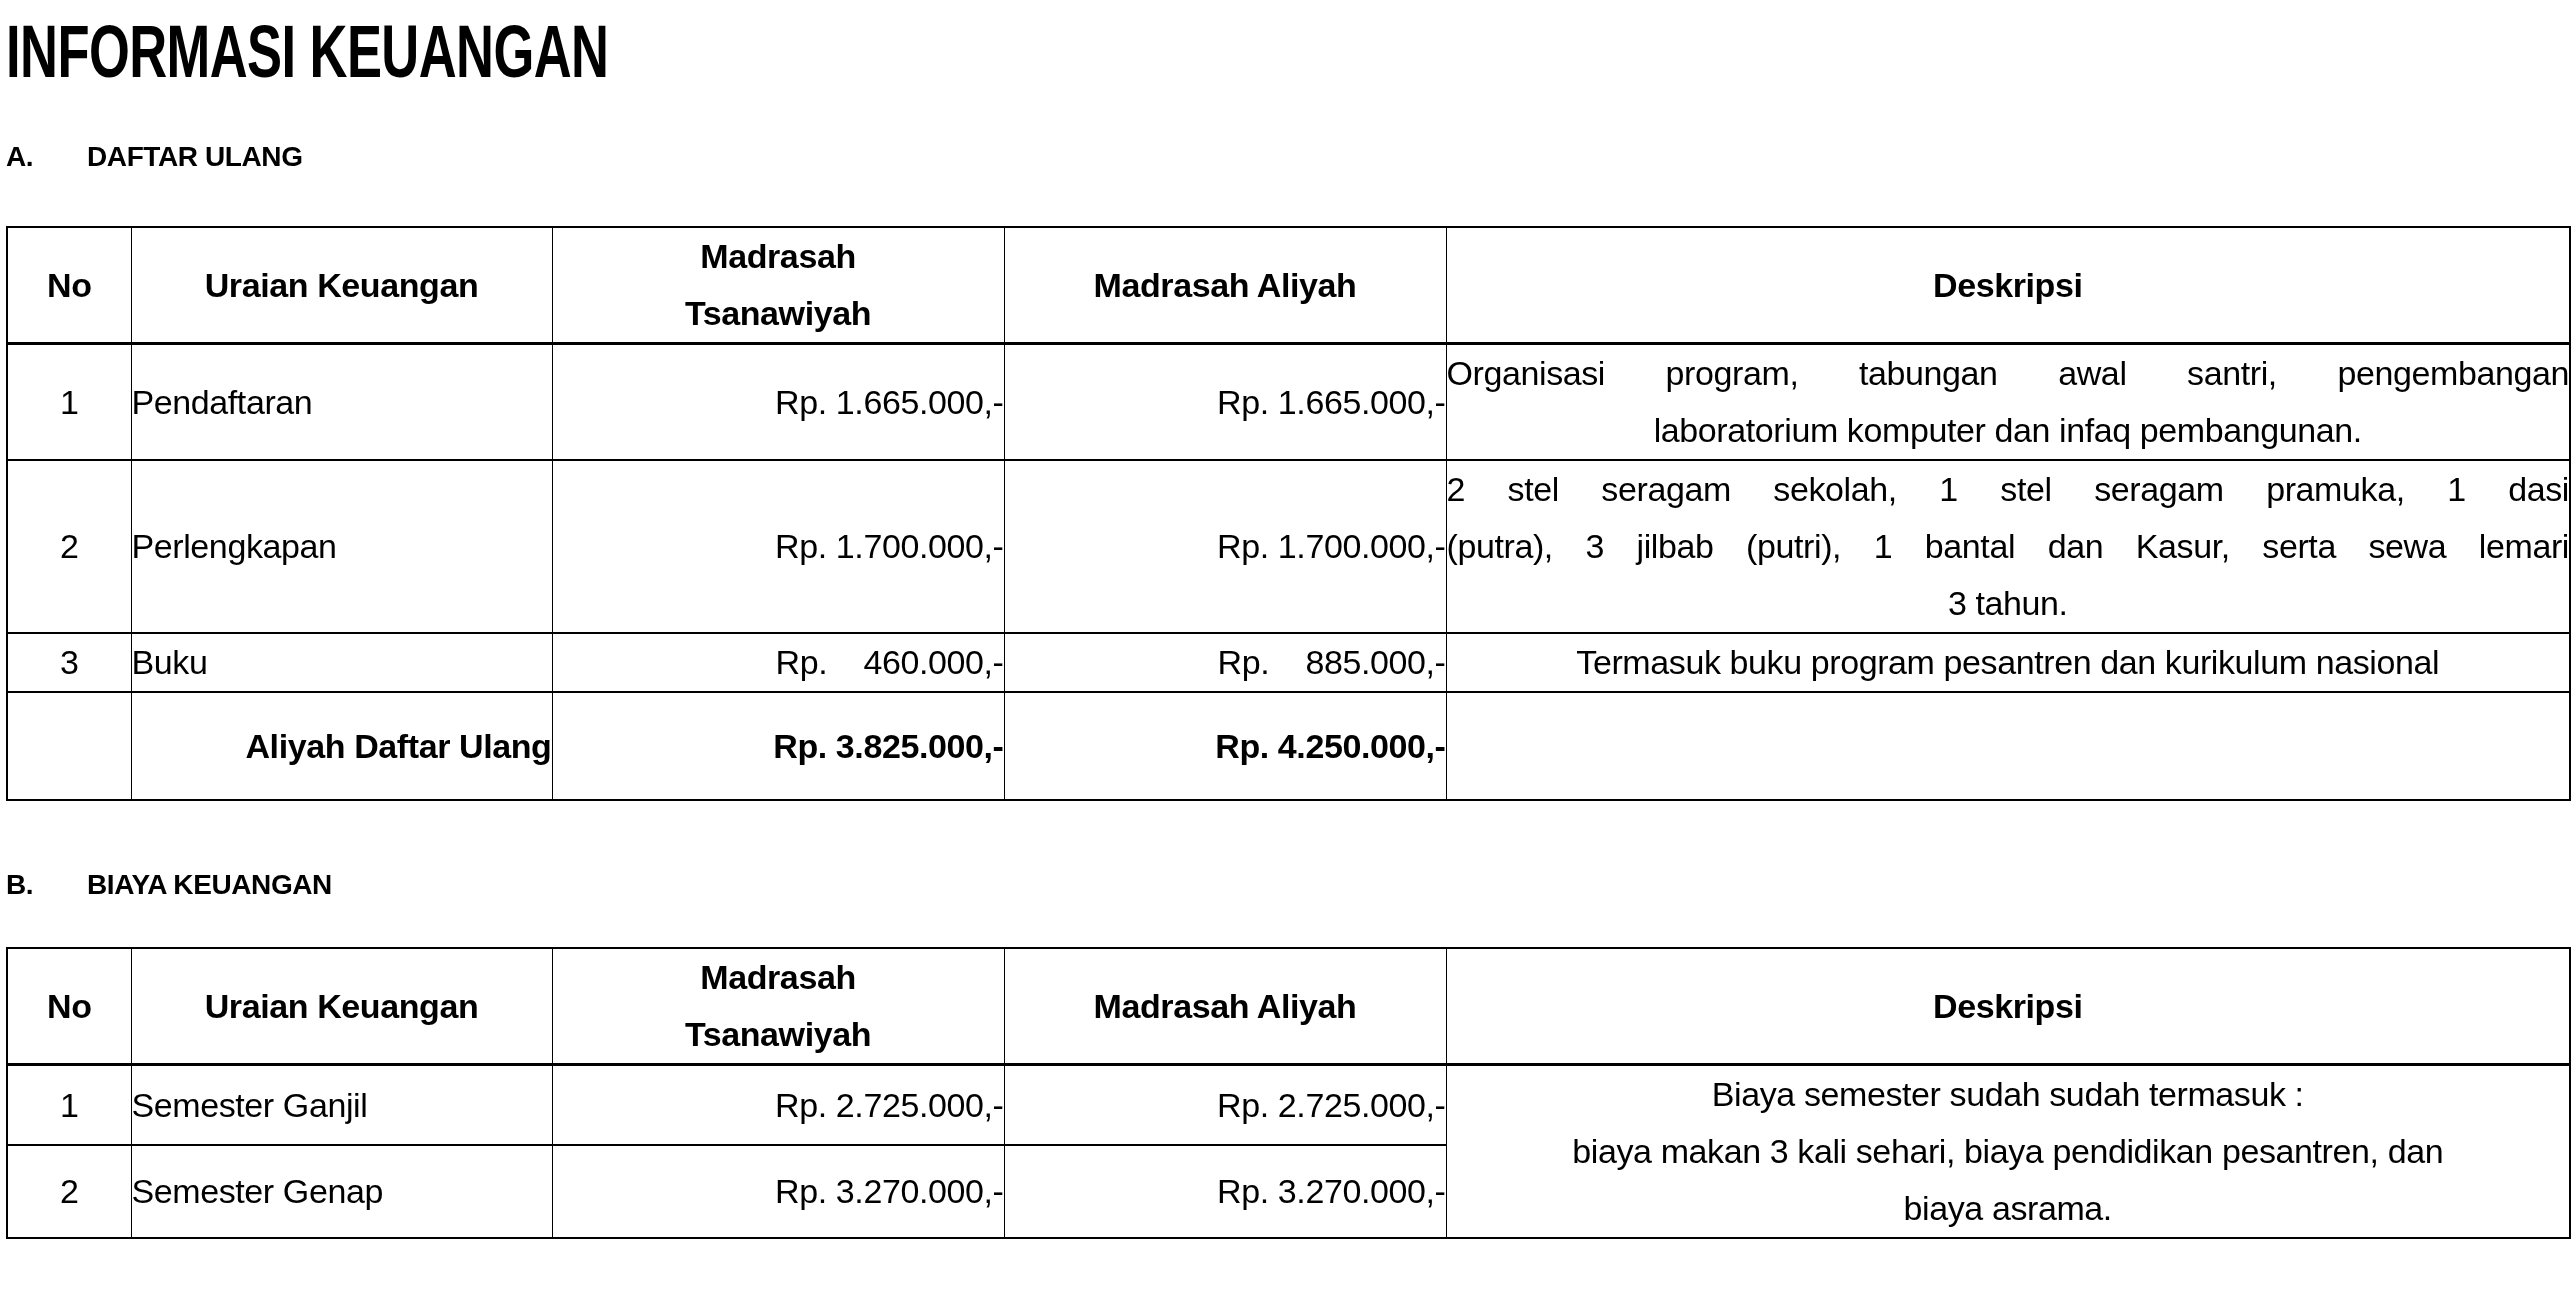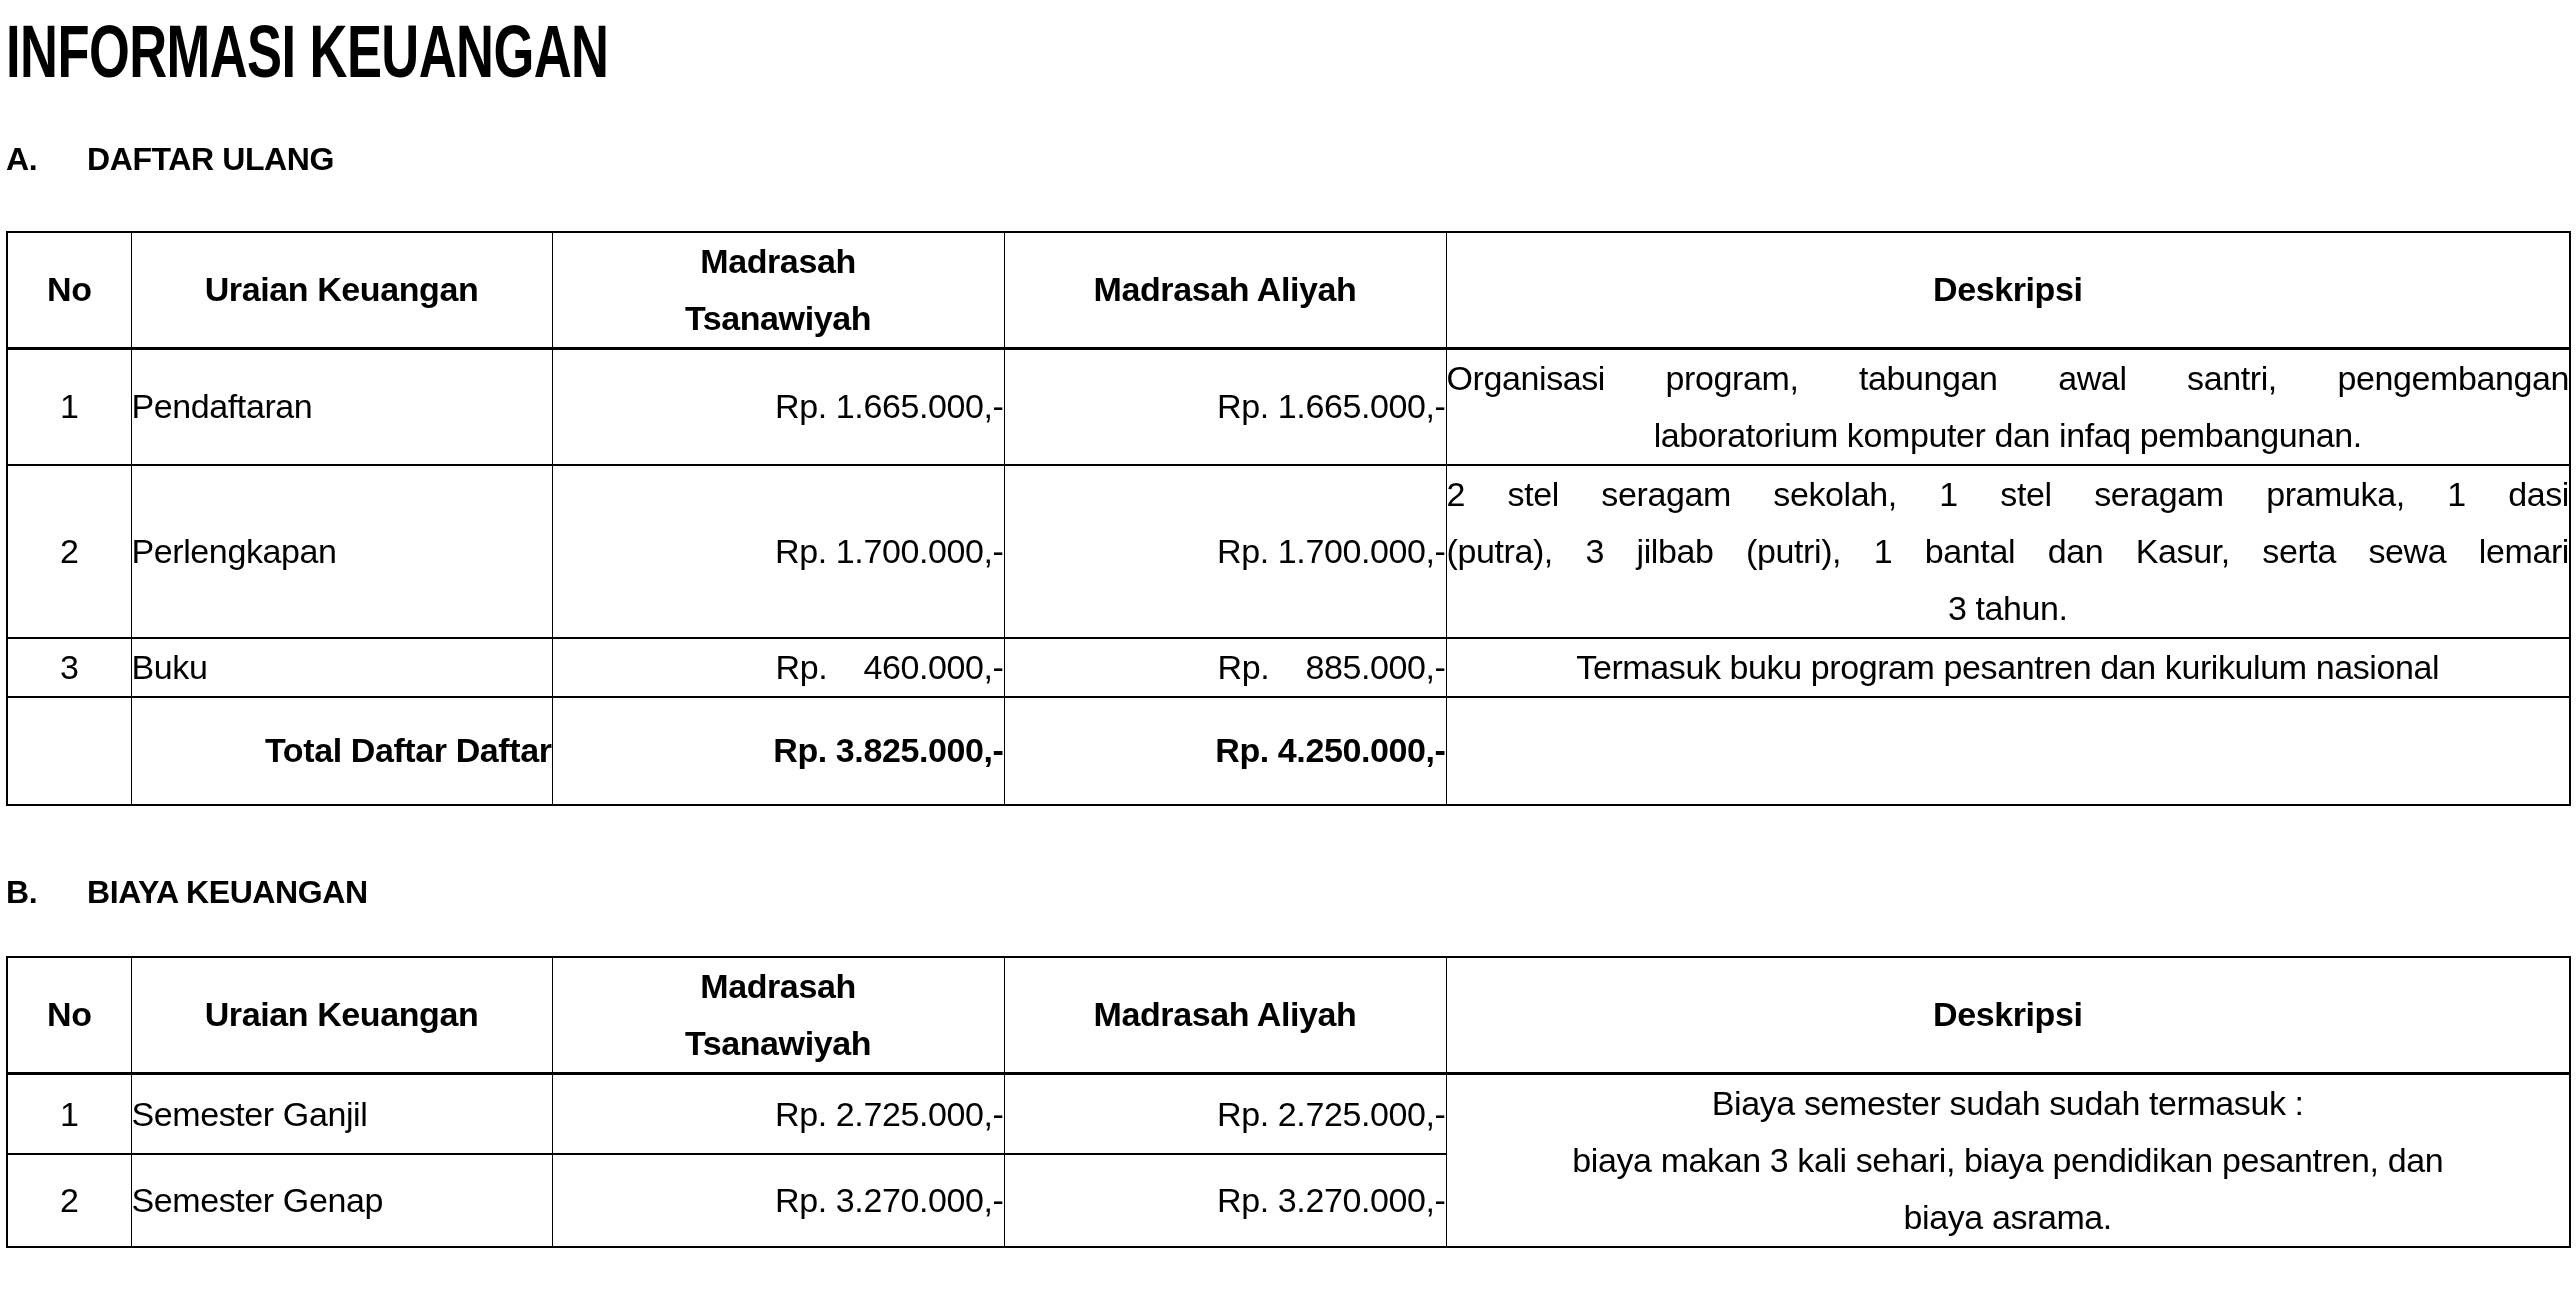--- a/index.html
+++ b/index.html
@@ -19,21 +19,21 @@
     margin: 13.6px 0 0 0;
     font-size: 75px;
     font-weight: bold;
     line-height: 1.0;
     letter-spacing: -0.8px;
     transform: scaleX(0.70);
     transform-origin: 0 0;
     white-space: nowrap;
   }
   .section-heading {
-    font-size: 32px;
+    font-size: 28px;
     font-weight: bold;
     line-height: 1.1;
     white-space: nowrap;
   }
   .section-a { margin-top: 53px; }
   .section-b { margin-top: 69px; }
   .sec-label { display: inline-block; width: 81px; }
   .fin-table {
     border-collapse: collapse;
     table-layout: fixed;
@@ -124,21 +124,21 @@
         <td class="c-no">3</td>
         <td class="c-uraian">Buku</td>
         <td class="c-money">Rp.&nbsp;&nbsp;&nbsp;&nbsp;460.000,-</td>
         <td class="c-money">Rp.&nbsp;&nbsp;&nbsp;&nbsp;885.000,-</td>
         <td class="c-desc">
           <div class="dline">Termasuk buku program pesantren dan kurikulum nasional</div>
         </td>
       </tr>
       <tr style="height:108px">
         <td class="c-no"></td>
-        <td class="c-total-label">Total Daftar Daftar</td>
+        <td class="c-total-label">Aliyah Daftar Ulang</td>
         <td class="c-money bold">Rp. 3.825.000,-</td>
         <td class="c-money bold">Rp. 4.250.000,-</td>
         <td class="c-desc"></td>
       </tr>
     </tbody>
   </table>
 
   <div class="section-heading section-b">
     <span class="sec-label">B.</span><span>BIAYA KEUANGAN</span>
   </div>

